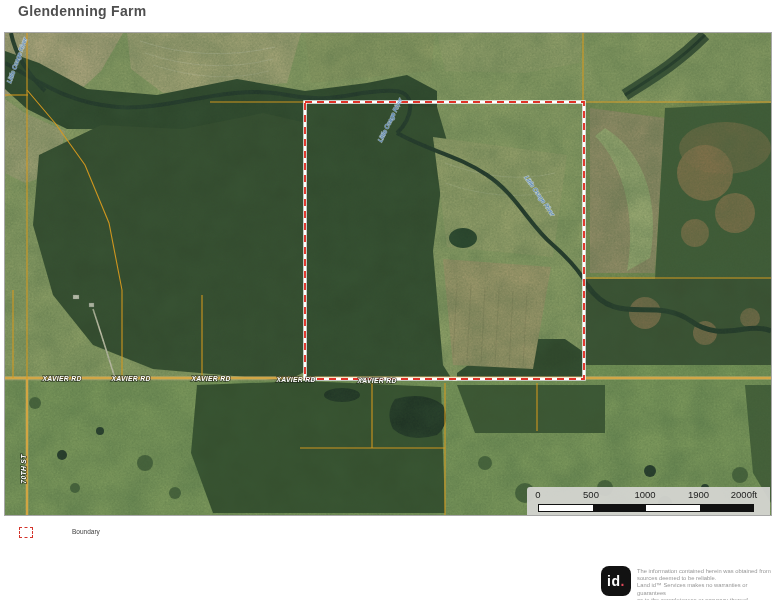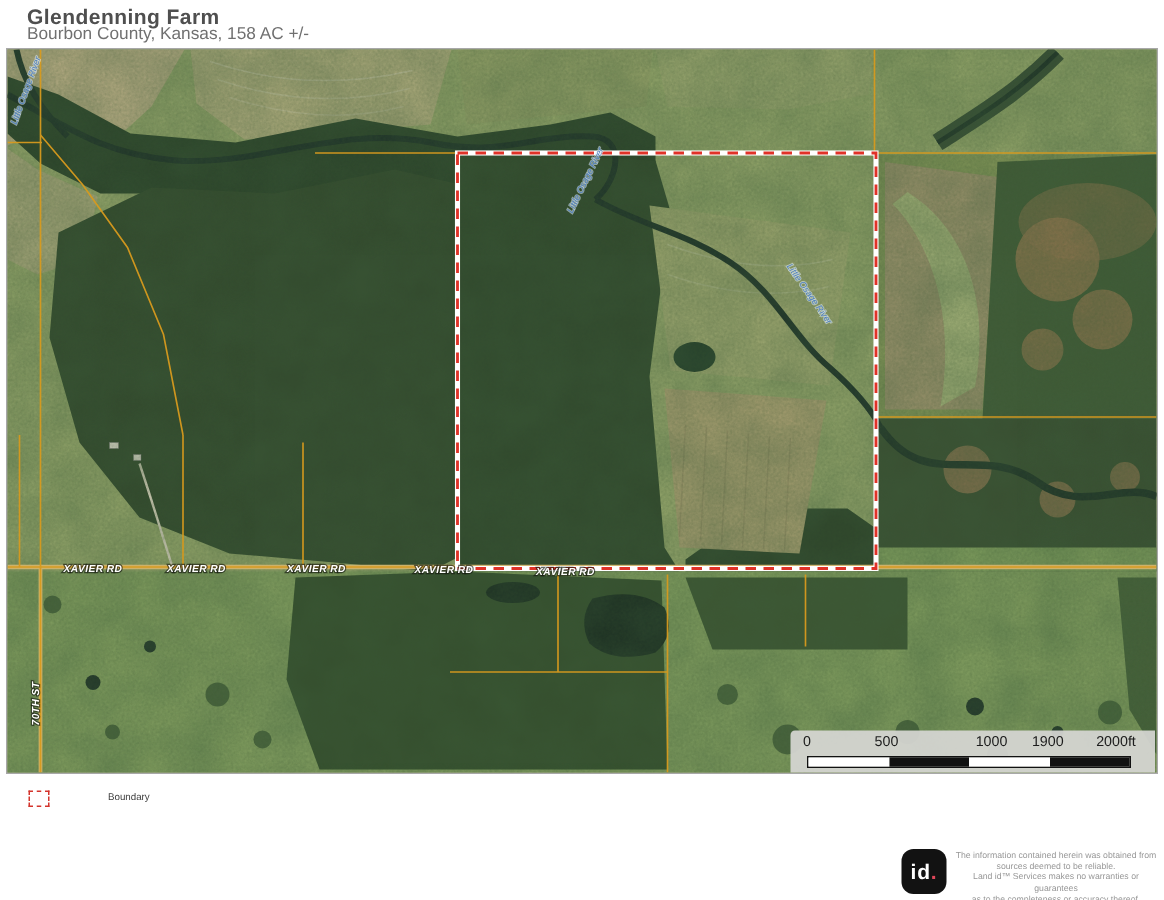--- a/index.html
+++ b/index.html
@@ -1,17 +1,17 @@
 <!DOCTYPE html>
 <html><head>
 <meta charset="utf-8">
 <style>
   html,body{margin:0;padding:0;background:#fff;}
   body{font-family:"Liberation Sans", sans-serif;}
-  #page{position:relative;width:776px;height:600px;background:#fff;overflow:hidden;text-align:center;}
+  #page{position:relative;width:776px;height:600px;background:#fff;overflow:hidden;}
 
   
   #title{position:absolute;left:18px;top:3px;font-size:14px;font-weight:bold;color:#4f4f4f;letter-spacing:.3px;}
   #subtitle{position:absolute;left:18px;top:17px;font-size:11.5px;color:#707070;}
 
   
   #map-wrap{position:absolute;left:4px;top:32px;width:766px;height:482px;border:1px solid #a8a8a8;background:#8fa168;}
   #map-svg{display:block;}
 
   
@@ -37,21 +37,20 @@
   svg text{font-family:"Liberation Sans", sans-serif;}
   .roadlbl{font-size:6.8px;font-weight:bold;font-style:italic;fill:#ffffff;stroke:rgba(20,25,15,.65);stroke-width:1.6px;paint-order:stroke;letter-spacing:.3px;}
   .riverlbl{font-size:6px;font-style:italic;fill:#4d7fc0;stroke:rgba(225,238,248,.55);stroke-width:1.2px;paint-order:stroke;}
 </style>
 </head>
 <body>
 
 <div id="page">
 
   <div id="title">Glendenning Farm</div>
-  <div id="subtitle">Bourbon County, Kansas, 158 AC +/-</div>
 
   <div id="map-wrap">
     <svg id="map-svg" width="766" height="482" viewBox="0 0 766 482">
       <defs>
         <filter id="grain" x="0" y="0" width="100%" height="100%">
           <feTurbulence type="fractalNoise" baseFrequency="0.55" numOctaves="2" seed="7"></feTurbulence>
           <feColorMatrix type="matrix" values="0 0 0 0 0.04  0 0 0 0 0.09  0 0 0 0 0.03  0.45 0.45 0.25 0 -0.28"></feColorMatrix>
         </filter>
         <filter id="blotch" x="0" y="0" width="100%" height="100%">
           <feTurbulence type="fractalNoise" baseFrequency="0.035" numOctaves="3" seed="11"></feTurbulence>
@@ -171,21 +170,21 @@
 
       <text class="riverlbl" text-anchor="middle" transform="translate(387,88) rotate(-64)">Little Osage River</text>
       <text class="riverlbl" text-anchor="middle" transform="translate(533,164) rotate(55)">Little Osage River</text>
       <text class="riverlbl" text-anchor="middle" transform="translate(14,28) rotate(-70)" font-size="5">Little Osage River</text>
     </svg>
 
     <div id="scalebar">
       <div id="scale-ticks">
         <span class="tick" style="left:11px">0</span>
         <span class="tick" style="left:64px">500</span>
-        <span class="tick" style="left:134px">1000</span>
+        <span class="tick" style="left:118px">1000</span>
         <span class="tick" style="left:171.5px">1900</span>
         <span class="tick" style="left:217px">2000ft</span>
       </div>
       <div id="scale-track">
         <div class="seg w"></div>
         <div class="seg b"></div>
         <div class="seg w"></div>
         <div class="seg b"></div>
       </div>
     </div>

